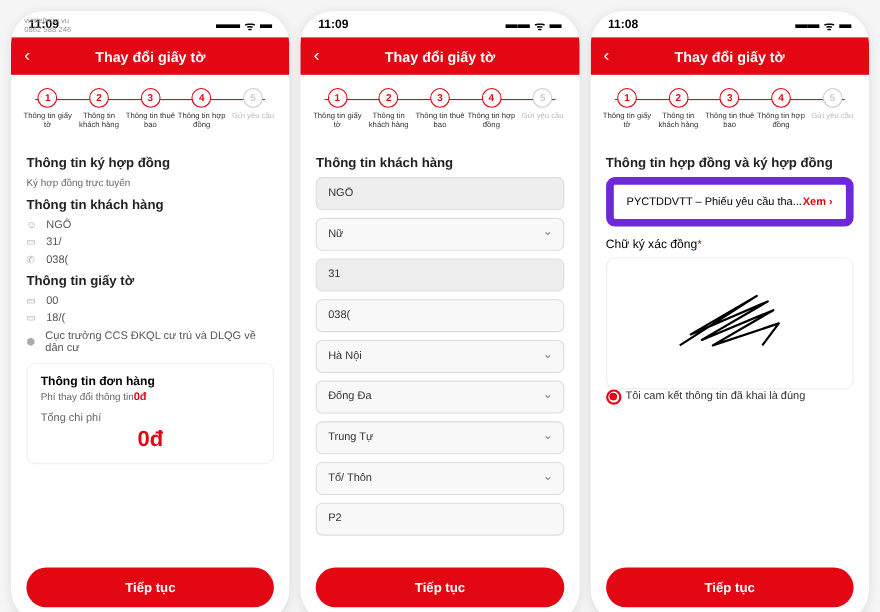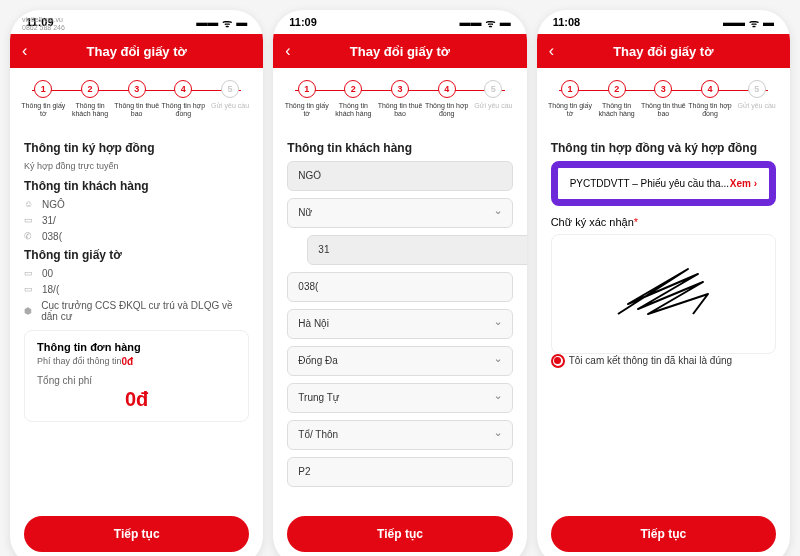--- a/index.html
+++ b/index.html
@@ -164,21 +164,21 @@
       </div>
     <div class="step">
         <div class="step-circle inactive">5</div>
         <div class="step-label inactive">Gửi yêu cầu</div>
       </div>
   </div>
   <div class="content">
     <div class="section-title">Thông tin khách hàng</div>
     <input class="input-field" readonly="" style="background: rgb(238, 238, 238);" value="NGÔ">
     <div class="select-field"><input class="input-field" value="Nữ" style=""></div>
-    <input class="input-field" readonly="" style="background: rgb(238, 238, 238); margin-left: 20px;" value="31">
+    <input class="input-field" readonly="" style="background: rgb(238, 238, 238);" value="31">
     <input class="input-field" value="038(" style="">
     <div class="select-field"><input class="input-field" value="Hà Nội" style=""></div>
     <div class="select-field"><input class="input-field" value="Đống Đa" style=""></div>
     <div class="select-field"><input class="input-field" value="Trung Tự" style=""></div>
     <div class="select-field"><input class="input-field" value="Tổ/ Thôn" style=""></div>
     <input class="input-field" value="P2" style="">
     
     
     
   </div>
@@ -222,21 +222,21 @@
         <div class="step-label inactive">Gửi yêu cầu</div>
       </div>
   </div>
   <div class="content">
     <div class="section-title">Thông tin hợp đồng và ký hợp đồng</div>
     <div class="contract-bar">
       <span>PYCTDDVTT – Phiếu yêu cầu tha...</span>
       <span class="view-link"><span>Xem</span> ›</span>
     </div>
     <div class="sign-label">
-      <span>Chữ ký xác nhận</span><span class="required">*</span>
+      <span>Chữ ký xác đồng</span><span class="required">*</span>
     </div>
     <div class="sign-box">
       <svg width="130" height="80" viewBox="0 0 130 80">
         <path d="M20 60 L90 15 L30 50 L100 20 L40 55 L105 28 L50 60 L110 40 L95 60" stroke="#000" stroke-width="2" fill="none" stroke-linejoin="round"></path>
       </svg>
     </div>
     <div class="checkbox-row">
       <div class="checkbox">
           <div class="checkbox-inner"></div>
         </div>

